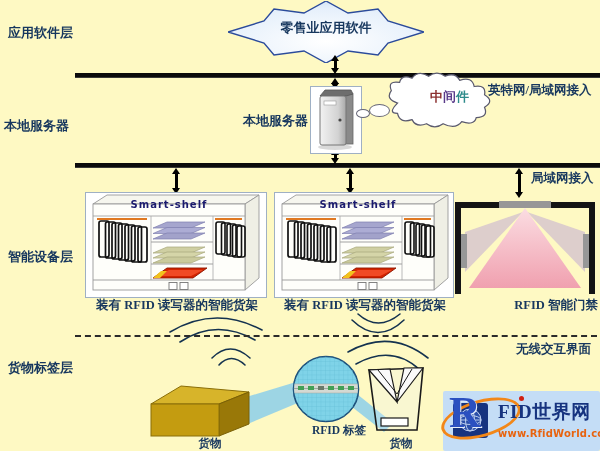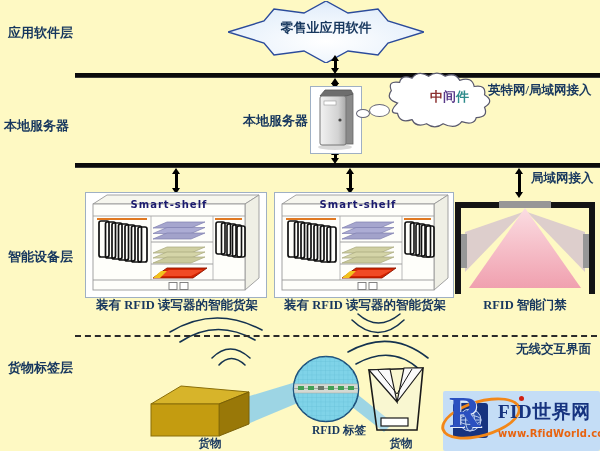--- a/index.html
+++ b/index.html
@@ -221,21 +221,21 @@
     <rect x="2" y="6" width="140" height="6" fill="#141414"></rect>
     <rect x="2" y="6" width="6" height="92" fill="#141414"></rect>
     <rect x="136" y="6" width="6" height="92" fill="#141414"></rect>
     <rect x="46" y="5" width="52" height="7" fill="#979797"></rect>
     <rect x="8" y="38" width="6" height="34" fill="#979797"></rect>
     <rect x="130" y="38" width="6" height="34" fill="#979797"></rect>
   </svg>
 
   <div class="lbl lbl-sm ctr" style="left:86px;top:298px;width:182px;">装有 RFID 读写器的智能货架</div>
   <div class="lbl lbl-sm ctr" style="left:272px;top:298px;width:186px;">装有 RFID 读写器的智能货架</div>
-  <div class="lbl lbl-sm ctr" style="left:452px;top:298px;width:146px;">RFID 智能门禁</div>
+  <div class="lbl lbl-sm ctr" style="left:452px;top:298px;width:146px;text-align:right;">RFID 智能门禁</div>
 
   <svg class="abs" style="left:160px;top:308px;" width="280" height="72" viewBox="0 0 280 72">
     <g stroke="#14324F" stroke-width="1.6" fill="none" stroke-linecap="round">
       <path d="M10,24 Q55,-3 102,22"></path>
       <path d="M20,34 Q56,10 95,32"></path>
       <path d="M192,12 Q218,37 244,12"></path>
       <path d="M198,6 Q218,24 240,6"></path>
       <path d="M52,50 Q70,32 90,50"></path>
       <path d="M59,57 Q71,44 85,57"></path>
       <path d="M188,44 Q230,20 268,50"></path>

